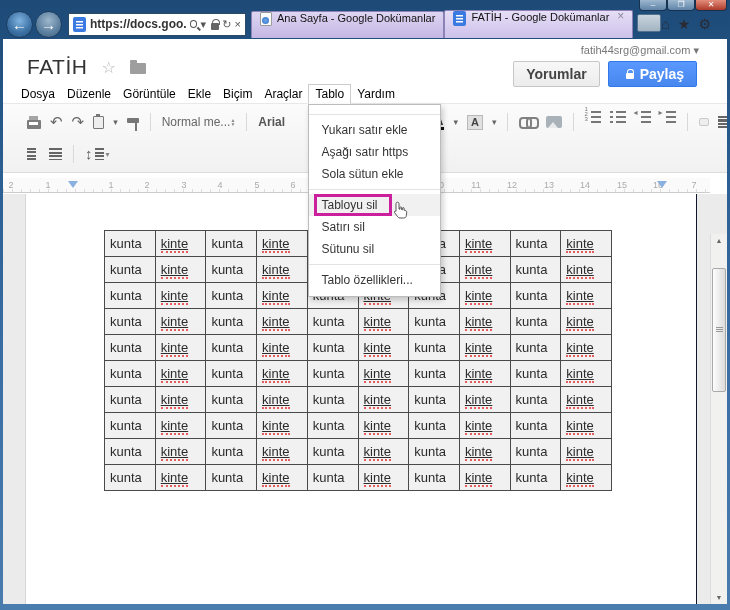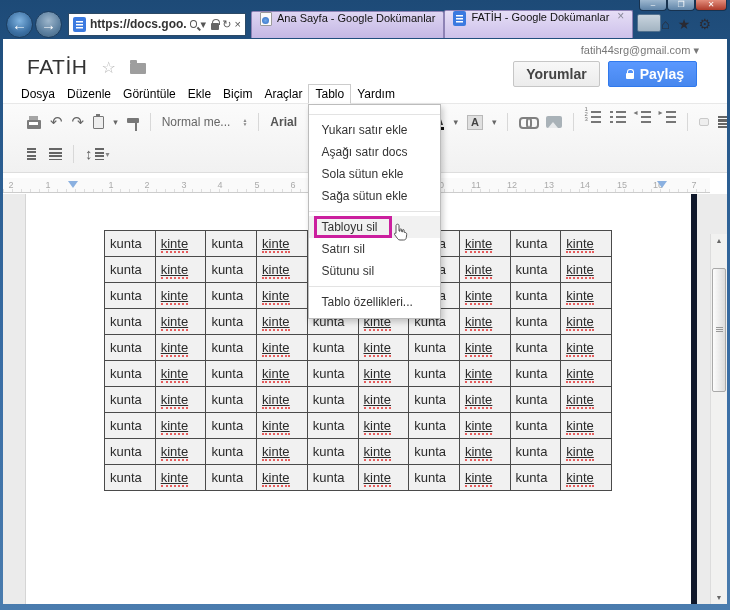--- a/index.html
+++ b/index.html
@@ -86,21 +86,21 @@
   
   .toolbar { position:absolute; top:64px; left:0; right:0; height:70px;
     background:linear-gradient(180deg,#fbfbfb,#f1f1f1); border-top:1px solid #e8e8e8;
     border-bottom:1px solid #ddd; z-index:10; }
   .tb-row { position:absolute; left:24px; display:flex; align-items:center; gap:9px; height:26px; }
   .tb-row1 { top:5px; }
   .tb-row2 { top:37px; }
   .tb-right { position:absolute; left:430px; top:5px; display:flex; align-items:center; gap:9px; height:26px; }
   .tb-sep { width:1px; height:18px; background:#d8d8d8; margin:0 2px; }
   .tb-ico { color:#666; font-size:15px; line-height:16px; }
-  .tb-drop { font-size:12px; color:#666; display:flex; align-items:center; gap:12px; }
+  .tb-drop { font-size:12px; color:#666; display:flex; align-items:center; gap:0; }
   .updown { display:flex; flex-direction:column; font-size:5px; color:#888; line-height:4px; }
   .i-print { width:14px; height:9px; background:#7c7c7c; border-radius:1px; position:relative; margin-top:4px; }
   .i-print::before { content:""; position:absolute; top:-4px; left:2px; width:9px; height:4px; background:#a5a5a5; }
   .i-print::after { content:""; position:absolute; top:2px; left:2px; width:9px; height:3px; background:#fff; }
   .i-paste { width:11px; height:13px; border:1.5px solid #777; border-radius:1px; position:relative; background:#eee; }
   .i-paste::before { content:""; position:absolute; top:-3px; left:2px; width:4px; height:3px; background:#777; }
   .i-roller { width:12px; height:5px; background:#777; border-radius:1px; position:relative; margin-top:-4px; }
   .i-roller::after { content:""; position:absolute; top:5px; left:8px; width:2px; height:8px; background:#777; }
   .i-A { font-size:13px; font-weight:bold; color:#333; line-height:13px; border-bottom:3px solid #111; padding:0 1px; }
   .i-Abox { font-size:11px; font-weight:bold; color:#444; background:#e0e0e0; border:1px solid #b9b9b9;
@@ -130,21 +130,21 @@
   .ruler { position:absolute; top:139px; left:0; right:17px; height:15px; background:#fafafa;
     border-bottom:1px solid #ccc; font-size:9px; color:#aaa; z-index:5;
     background-image:repeating-linear-gradient(90deg,#ddd 0 1px,transparent 1px 9px);
     background-size:100% 3px; background-position:0 bottom; background-repeat:no-repeat; }
   .ruler-num { position:absolute; top:2px; transform:translateX(-50%); }
   .ruler-marker { position:absolute; top:3px; width:0; height:0; border-left:5px solid transparent;
     border-right:5px solid transparent; border-top:7px solid #8ab0e0; }
   
   .canvas { position:absolute; top:155px; left:0; right:0; bottom:0; background:#ebebeb; }
   .page { position:absolute; left:22px; top:0; width:672px; bottom:0; background:#fff;
-    border-left:1px solid #d5d5d5; border-right:6px solid #0f172a; }
+    border-left:1px solid #d5d5d5; border-right:1px solid #0f172a; }
   .doc-table { position:absolute; left:78px; top:36px; width:508px; display:grid;
     grid-template-columns:repeat(10,1fr); border:1px solid #4a4a4a; background:#4a4a4a; gap:1px; }
   .cell { background:#f1f1f1; height:25px; line-height:25px; padding-left:5px; font-size:13px;
     color:#2b2b2b; overflow:hidden; white-space:nowrap; }
   .misspelled { text-decoration:underline; border-bottom:2px dotted #e65c5c; }
   
   .scrollbar { position:absolute; top:40px; right:0; width:17px; bottom:0; background:#f1f1f0;
     border-left:1px solid #dcdcdc; }
   .sb-arrow { position:absolute; left:0; width:100%; text-align:center; font-size:7px; color:#666; }
   .sb-arrow.up { top:3px; } .sb-arrow.down { bottom:3px; }
@@ -222,23 +222,22 @@
   <div class="menubar">
       <div class="mb-item"><span>Dosya</span></div>
       <div class="mb-item"><span>Düzenle</span></div>
       <div class="mb-item"><span>Görüntüle</span></div>
       <div class="mb-item"><span>Ekle</span></div>
       <div class="mb-item"><span>Biçim</span></div>
       <div class="mb-item"><span>Araçlar</span></div>
       <div class="mb-item open"><span>Tablo</span><div class="dropdown">
           <div class="dd-sep"></div>
           <div class="dd-item"><span>Yukarı satır ekle</span></div>
-          <div class="dd-item"><span>Aşağı satır docs</span></div>
+          <div class="dd-item"><span>Aşağı satır https</span></div>
           <div class="dd-item"><span>Sola sütun ekle</span></div>
-          <div class="dd-item"><span>Sağa sütun ekle</span></div>
           <div class="dd-sep"></div>
           <div class="dd-item hl"><span class="hl-box" style="border-color: rgb(203, 31, 158);">Tabloyu sil</span><span class="hand-cursor"><svg width="15" height="18" viewBox="0 0 15 18">
                 <path d="M4.5 1.2 C5.6 1.2 6 2 6 2.8 L6 8 L7 8.2 L7 6.5 C7 5.6 8.6 5.6 8.6 6.5 L8.6 8.6 L9.6 8.8 L9.6 7.2 C9.6 6.4 11.1 6.4 11.1 7.2 L11.1 9.2 L12 9.4 C13.3 9.7 13.8 10.3 13.7 11.6 L13.3 14.6 C13.1 16.2 12.2 17 10.6 17 L7 17 C6 17 5.3 16.6 4.7 15.8 L1.6 11.6 C0.9 10.7 2 9.6 3 10.3 L3 2.8 C3 2 3.4 1.2 4.5 1.2 Z" fill="#ffffff" stroke="#444" stroke-width="0.9"></path>
               </svg></span></div>
           <div class="dd-item"><span>Satırı sil</span></div>
           <div class="dd-item"><span>Sütunu sil</span></div>
           <div class="dd-sep"></div>
           <div class="dd-item"><span>Tablo özellikleri...</span></div>
         </div></div>
       <div class="mb-item"><span>Yardım</span></div>

